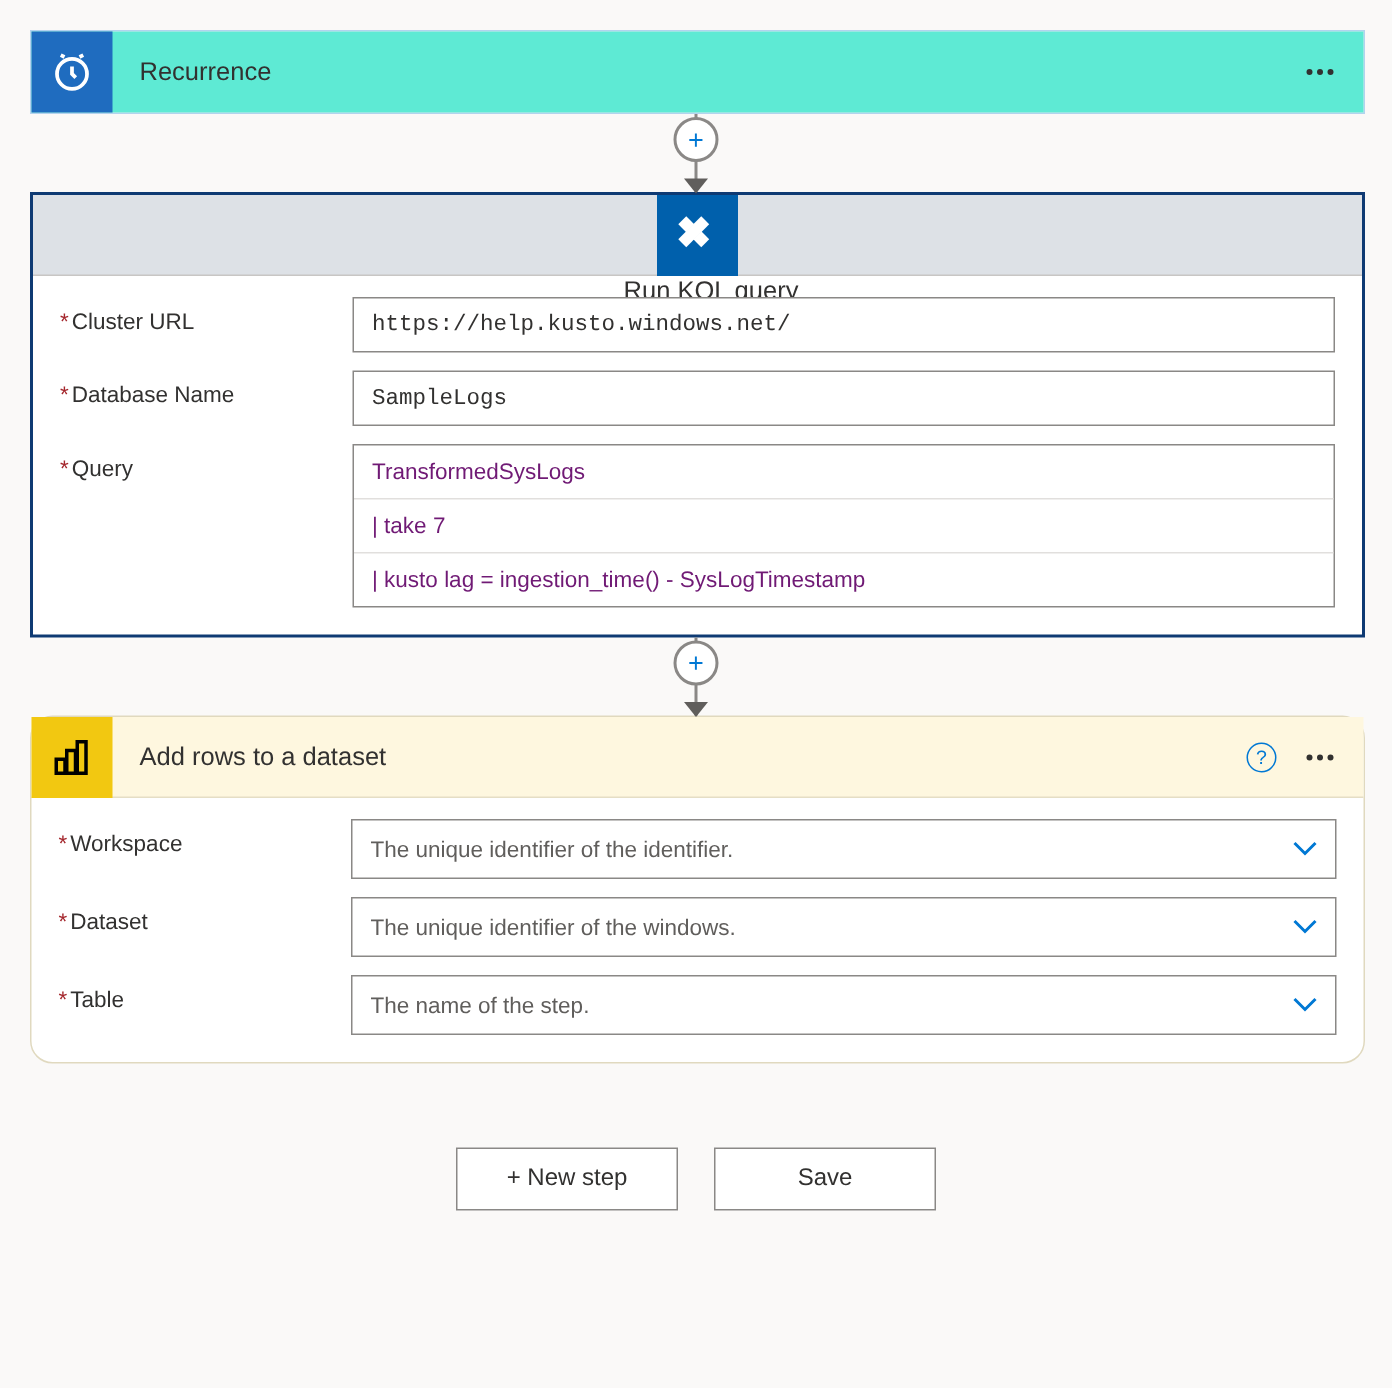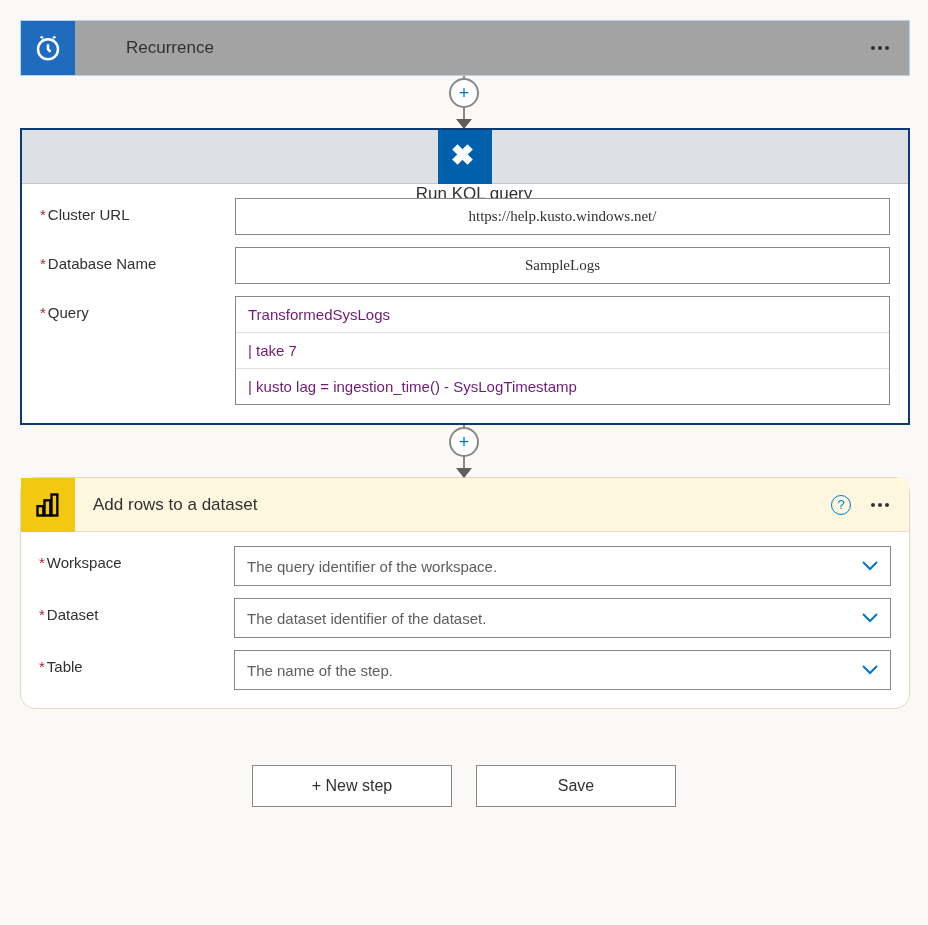--- a/index.html
+++ b/index.html
@@ -60,21 +60,21 @@
     line-height: 0;
     display: flex;
     align-items: center;
     gap: 3px;
   }
   .more-icon span {
     width: 4px; height: 4px; border-radius: 50%; background: #323130;
   }
 
   
-  .recurrence .card-header { background: #a3a3a3; gap: 33px; }
+  .recurrence .card-header { background: #5eead4; }
   .recurrence .card-icon { background: #1f6cbf; }
   .recurrence { border-color: #b3d3ee; }
 
   
   .kql { border: 2px solid #0e3a73; }
   .kql .card-header { background: #dde1e6; border-bottom: 1px solid #c8c6c4; flex-direction: column;}
   .kql .card-icon { background: #0060ac; }
 
   
   .dataset .card-header { background: #fef7df; border-bottom: 1px solid #e5dec5;}
@@ -132,24 +132,23 @@
     color: #323130;
     padding-top: 8px;
     flex-shrink: 0;
   }
   .req { color: #a4262c; margin-right: 2px; }
   .form-input {
     flex: 1;
     border: 1px solid #8a8886;
     padding: 9px 12px;
     font-size: 15px;
-    font-family: Liberation Serif, serif;
+    font-family: Liberation Mono, monospace;
     color: #323130;
     background: #fff;
-    text-align: center;
   }
   .form-input::placeholder { color: #605e5c; }
   .multiline {
     flex: 1;
     border: 1px solid #8a8886;
   }
   .multiline .line-item {
     padding: 9px 12px;
     font-size: 15px;
     color: #701a75;
@@ -179,21 +178,21 @@
   .footer-buttons {
     display: flex;
     justify-content: center;
     gap: 24px;
     margin-top: 56px;
   }
   .btn {
     border: 1px solid #8a8886;
     background: #fff;
     padding: 11px 0;
-    width: 200px;
+    width: 148px;
     font-size: 16px;
     color: #323130;
     cursor: pointer;
     font-family: inherit;
   }
 </style>
 </head>
 <body>
 
 <div class="card recurrence">
@@ -286,30 +285,30 @@
           <span></span>
           <span></span>
           <span></span>
         </div>
     </div>
   </div>
   <div class="card-body">
     <div class="form-row">
       <div class="form-label"><span class="req">*</span><span>Workspace</span></div>
       <div class="select-wrap">
-        <div class="placeholder">The query identifier of the workspace.</div>
+        <div class="placeholder">The unique identifier of the identifier.</div>
         <svg class="chevron" viewBox="0 0 16 10">
             <path d="M1 1l7 7 7-7" stroke="#0078d4" stroke-width="2" fill="none"></path>
           </svg>
       </div>
     </div>
     <div class="form-row">
       <div class="form-label"><span class="req">*</span><span>Dataset</span></div>
       <div class="select-wrap">
-        <div class="placeholder">The dataset identifier of the dataset.</div>
+        <div class="placeholder">The unique identifier of the windows.</div>
         <svg class="chevron" viewBox="0 0 16 10">
             <path d="M1 1l7 7 7-7" stroke="#0078d4" stroke-width="2" fill="none"></path>
           </svg>
       </div>
     </div>
     <div class="form-row">
       <div class="form-label"><span class="req">*</span><span>Table</span></div>
       <div class="select-wrap">
         <div class="placeholder">The name of the step.</div>
         <svg class="chevron" viewBox="0 0 16 10">

